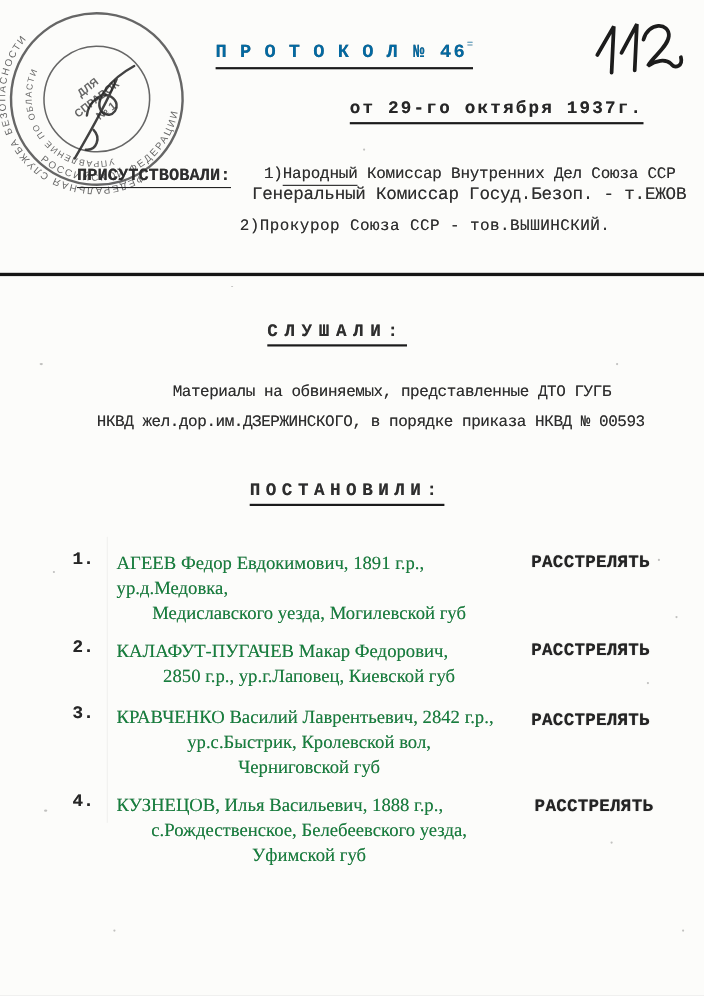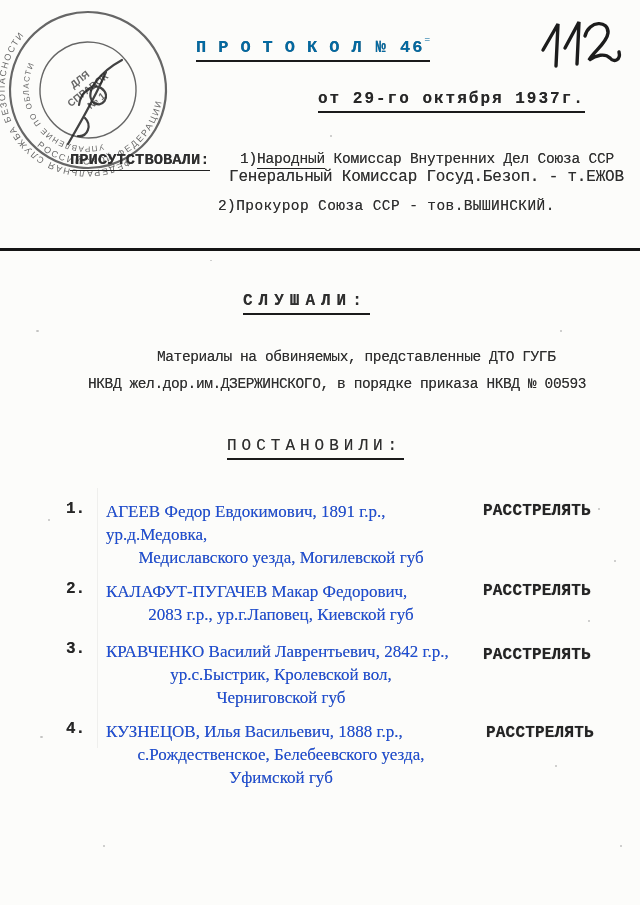--- a/index.html
+++ b/index.html
@@ -32,25 +32,25 @@
   .att-1b{left:229px;top:168px;font-size:16px;letter-spacing:-.2px;}
   .att-2{left:218px;top:198px;font-size:14.5px;letter-spacing:.4px;}
 
   .rule{left:0;top:248px;width:640px;height:3px;background:#151515;}
 
   .heard-label{left:243px;top:292px;font-size:16px;font-weight:bold;letter-spacing:6px;padding-right:2px;}
   .para-1{left:157px;top:349px;}
   .para-2{left:88px;top:376px;}
   .para-3{left:88px;top:403px;}
 
-  .resolved-label{left:227px;top:437px;font-size:16px;font-weight:normal;letter-spacing:5px;padding-right:2px;}
+  .resolved-label{left:227px;top:437px;font-size:16px;font-weight:bold;letter-spacing:5px;padding-right:2px;}
 
   .entry-num{font-size:16px;font-weight:bold;color:#262626;}
   .entry-name{
-    font-family:"Liberation Serif",serif;color:#1d4ed8;
+    font-family:"Liberation Serif",serif;color:#15803d;
     font-size:17px;line-height:23px;width:350px;text-align:center;
     text-shadow:0 0 .4px rgba(0,0,0,.4);
   }
   .entry-name .nline:first-child{text-align:left;}
   .nline{display:block;}
   .nline:empty{display:none;}
   .verdict{font-size:16px;font-weight:bold;letter-spacing:.2px;color:#242424;
     text-shadow:0 0 .7px rgba(10,10,10,.6);}
 
   .crease{left:97px;top:488px;width:1px;height:260px;background:rgba(0,0,0,.05);}
@@ -130,21 +130,21 @@
   <div class="abs entry-name" style="left:106px;top:500px;">
     <span class="nline">АГЕЕВ Федор Евдокимович, 1891 г.р., ур.д.Медовка,</span>
     <span class="nline">Медиславского уезда, Могилевской губ</span>
 
   </div>
   <div class="abs tw verdict" style="left:483px;top:502px;">РАССТРЕЛЯТЬ</div>
 
   <div class="abs tw entry-num" style="left:66px;top:580px;">2.</div>
   <div class="abs entry-name" style="left:106px;top:580px;">
     <span class="nline">КАЛАФУТ-ПУГАЧЕВ Макар Федорович,</span>
-    <span class="nline">2083 г.р., ур.г.Лаповец, Киевской губ</span>
+    <span class="nline">2850 г.р., ур.г.Лаповец, Киевской губ</span>
 
   </div>
   <div class="abs tw verdict" style="left:483px;top:582px;">РАССТРЕЛЯТЬ</div>
 
   <div class="abs tw entry-num" style="left:66px;top:640px;">3.</div>
   <div class="abs entry-name" style="left:106px;top:640px;">
     <span class="nline">КРАВЧЕНКО Василий Лаврентьевич, 2842 г.р.,</span>
     <span class="nline">ур.с.Быстрик, Кролевской вол,</span>
     <span class="nline">Черниговской губ</span>
   </div>

